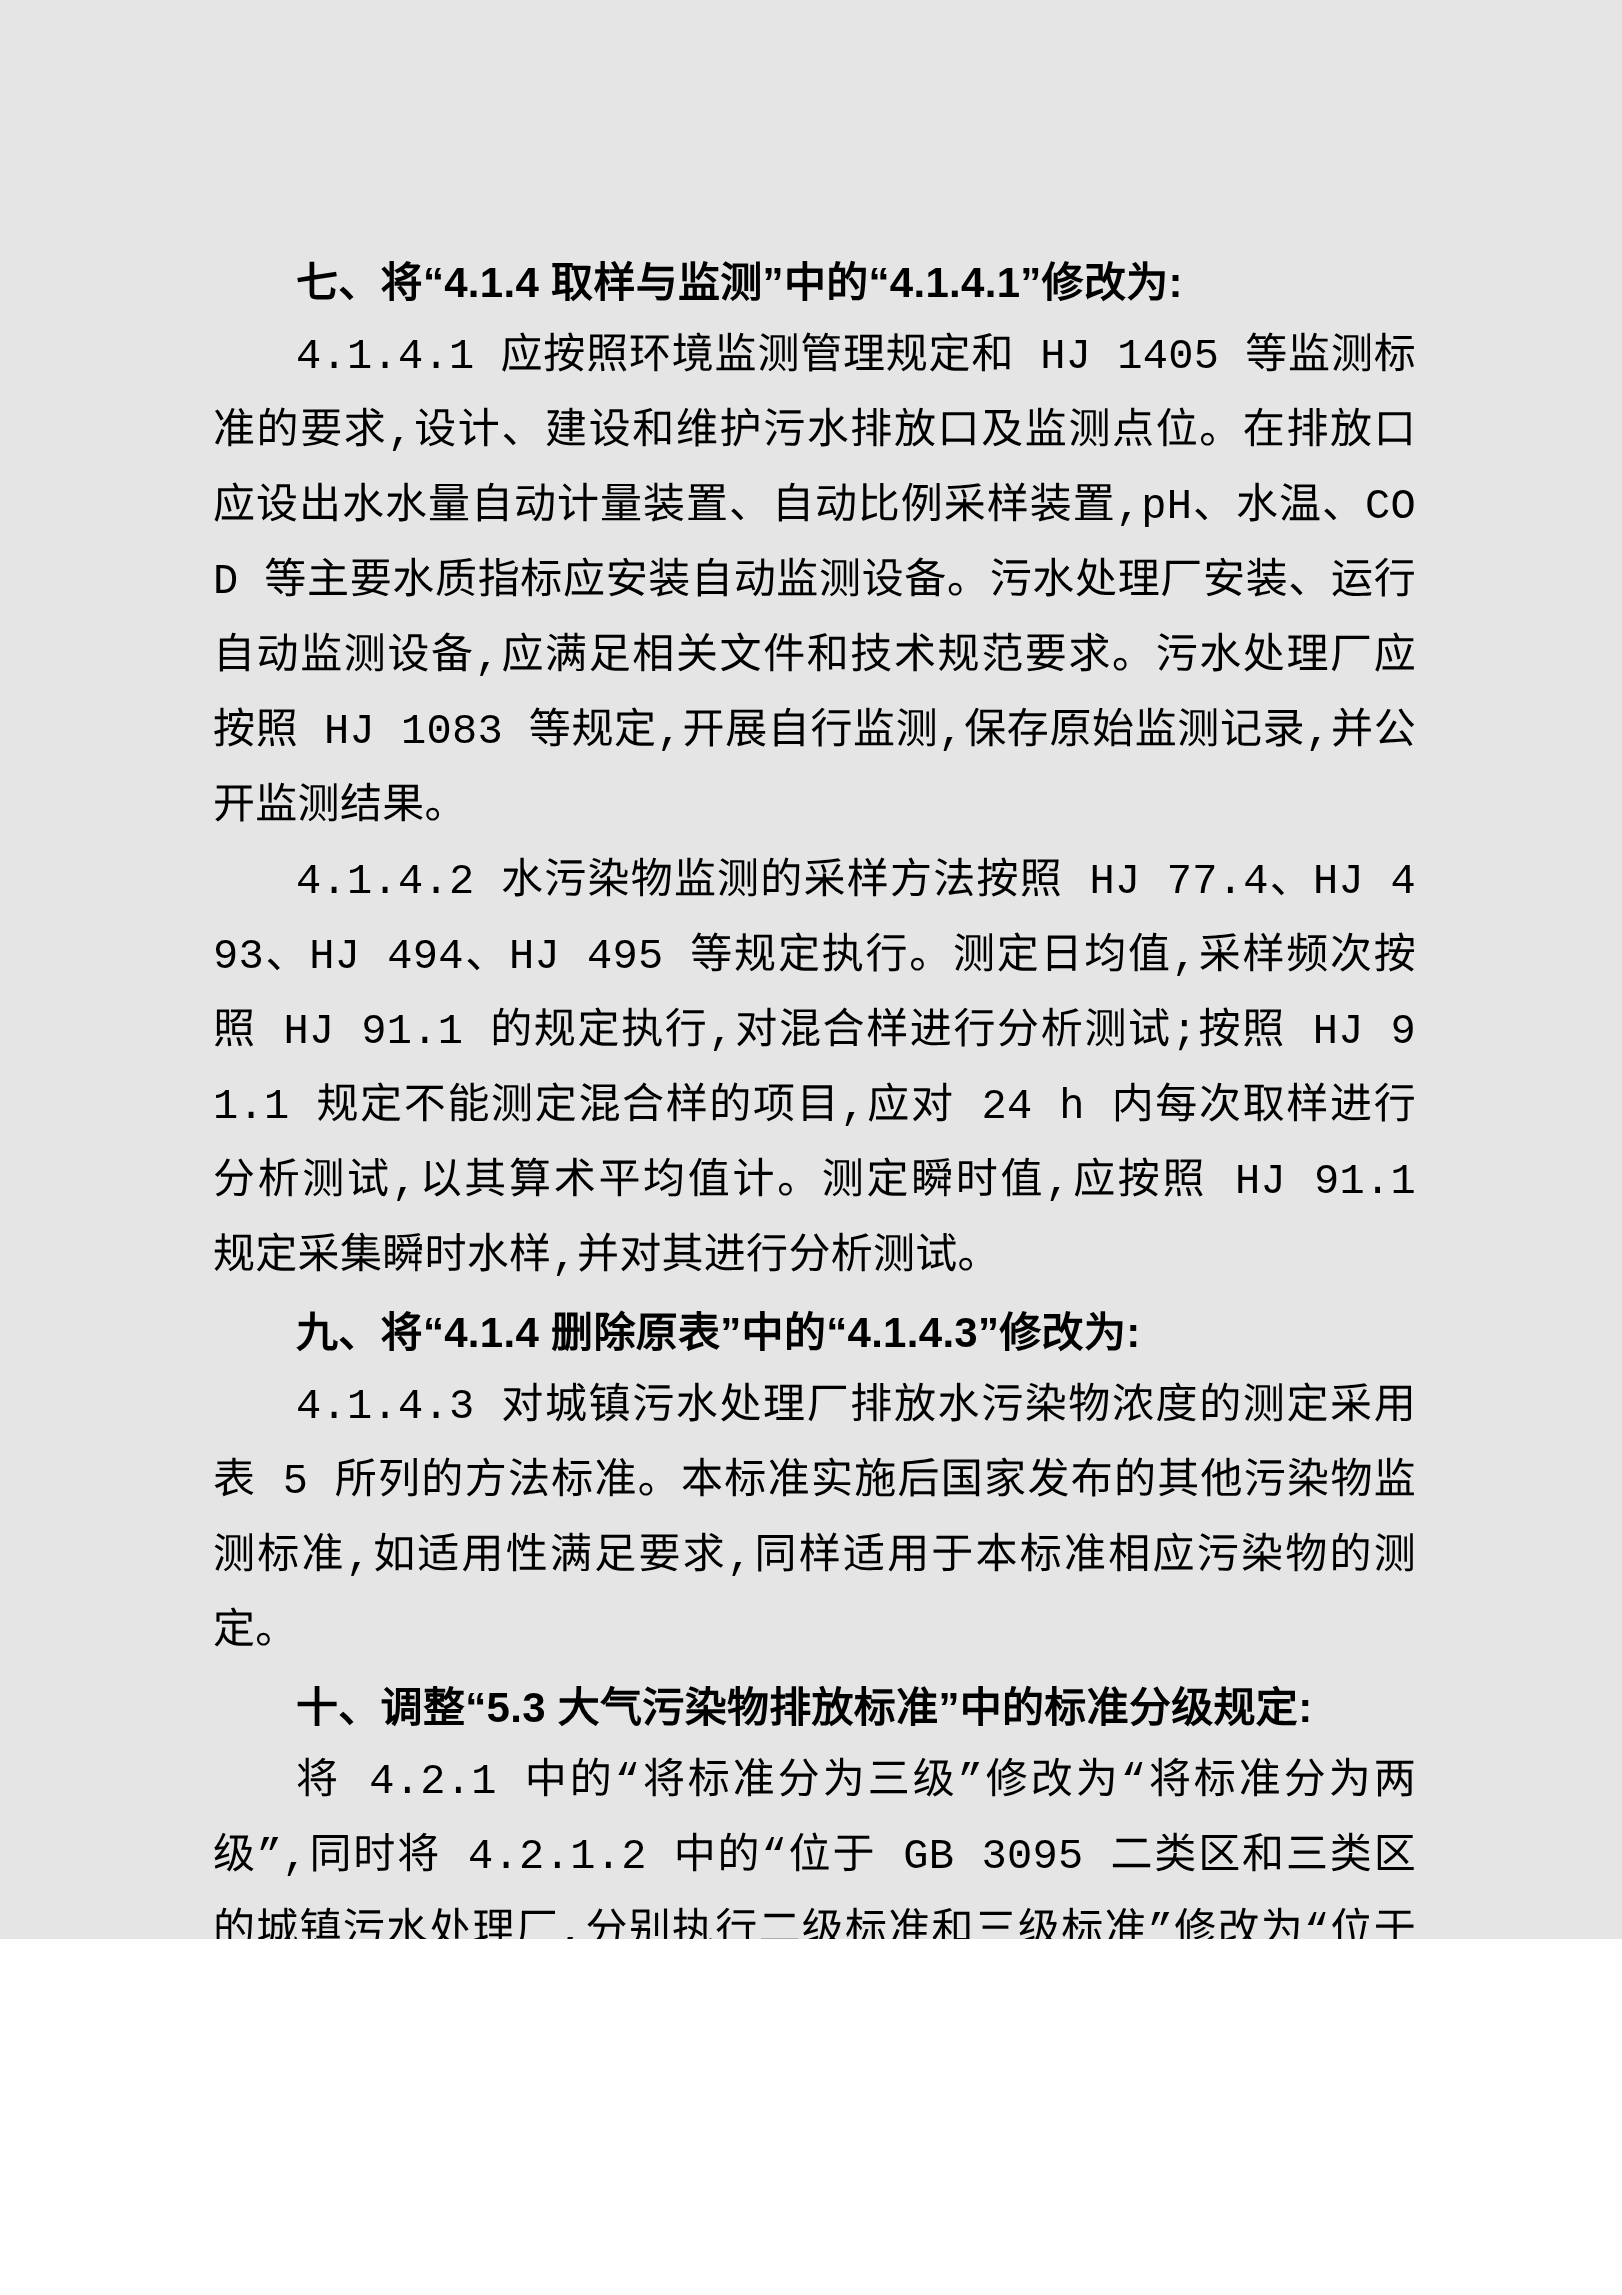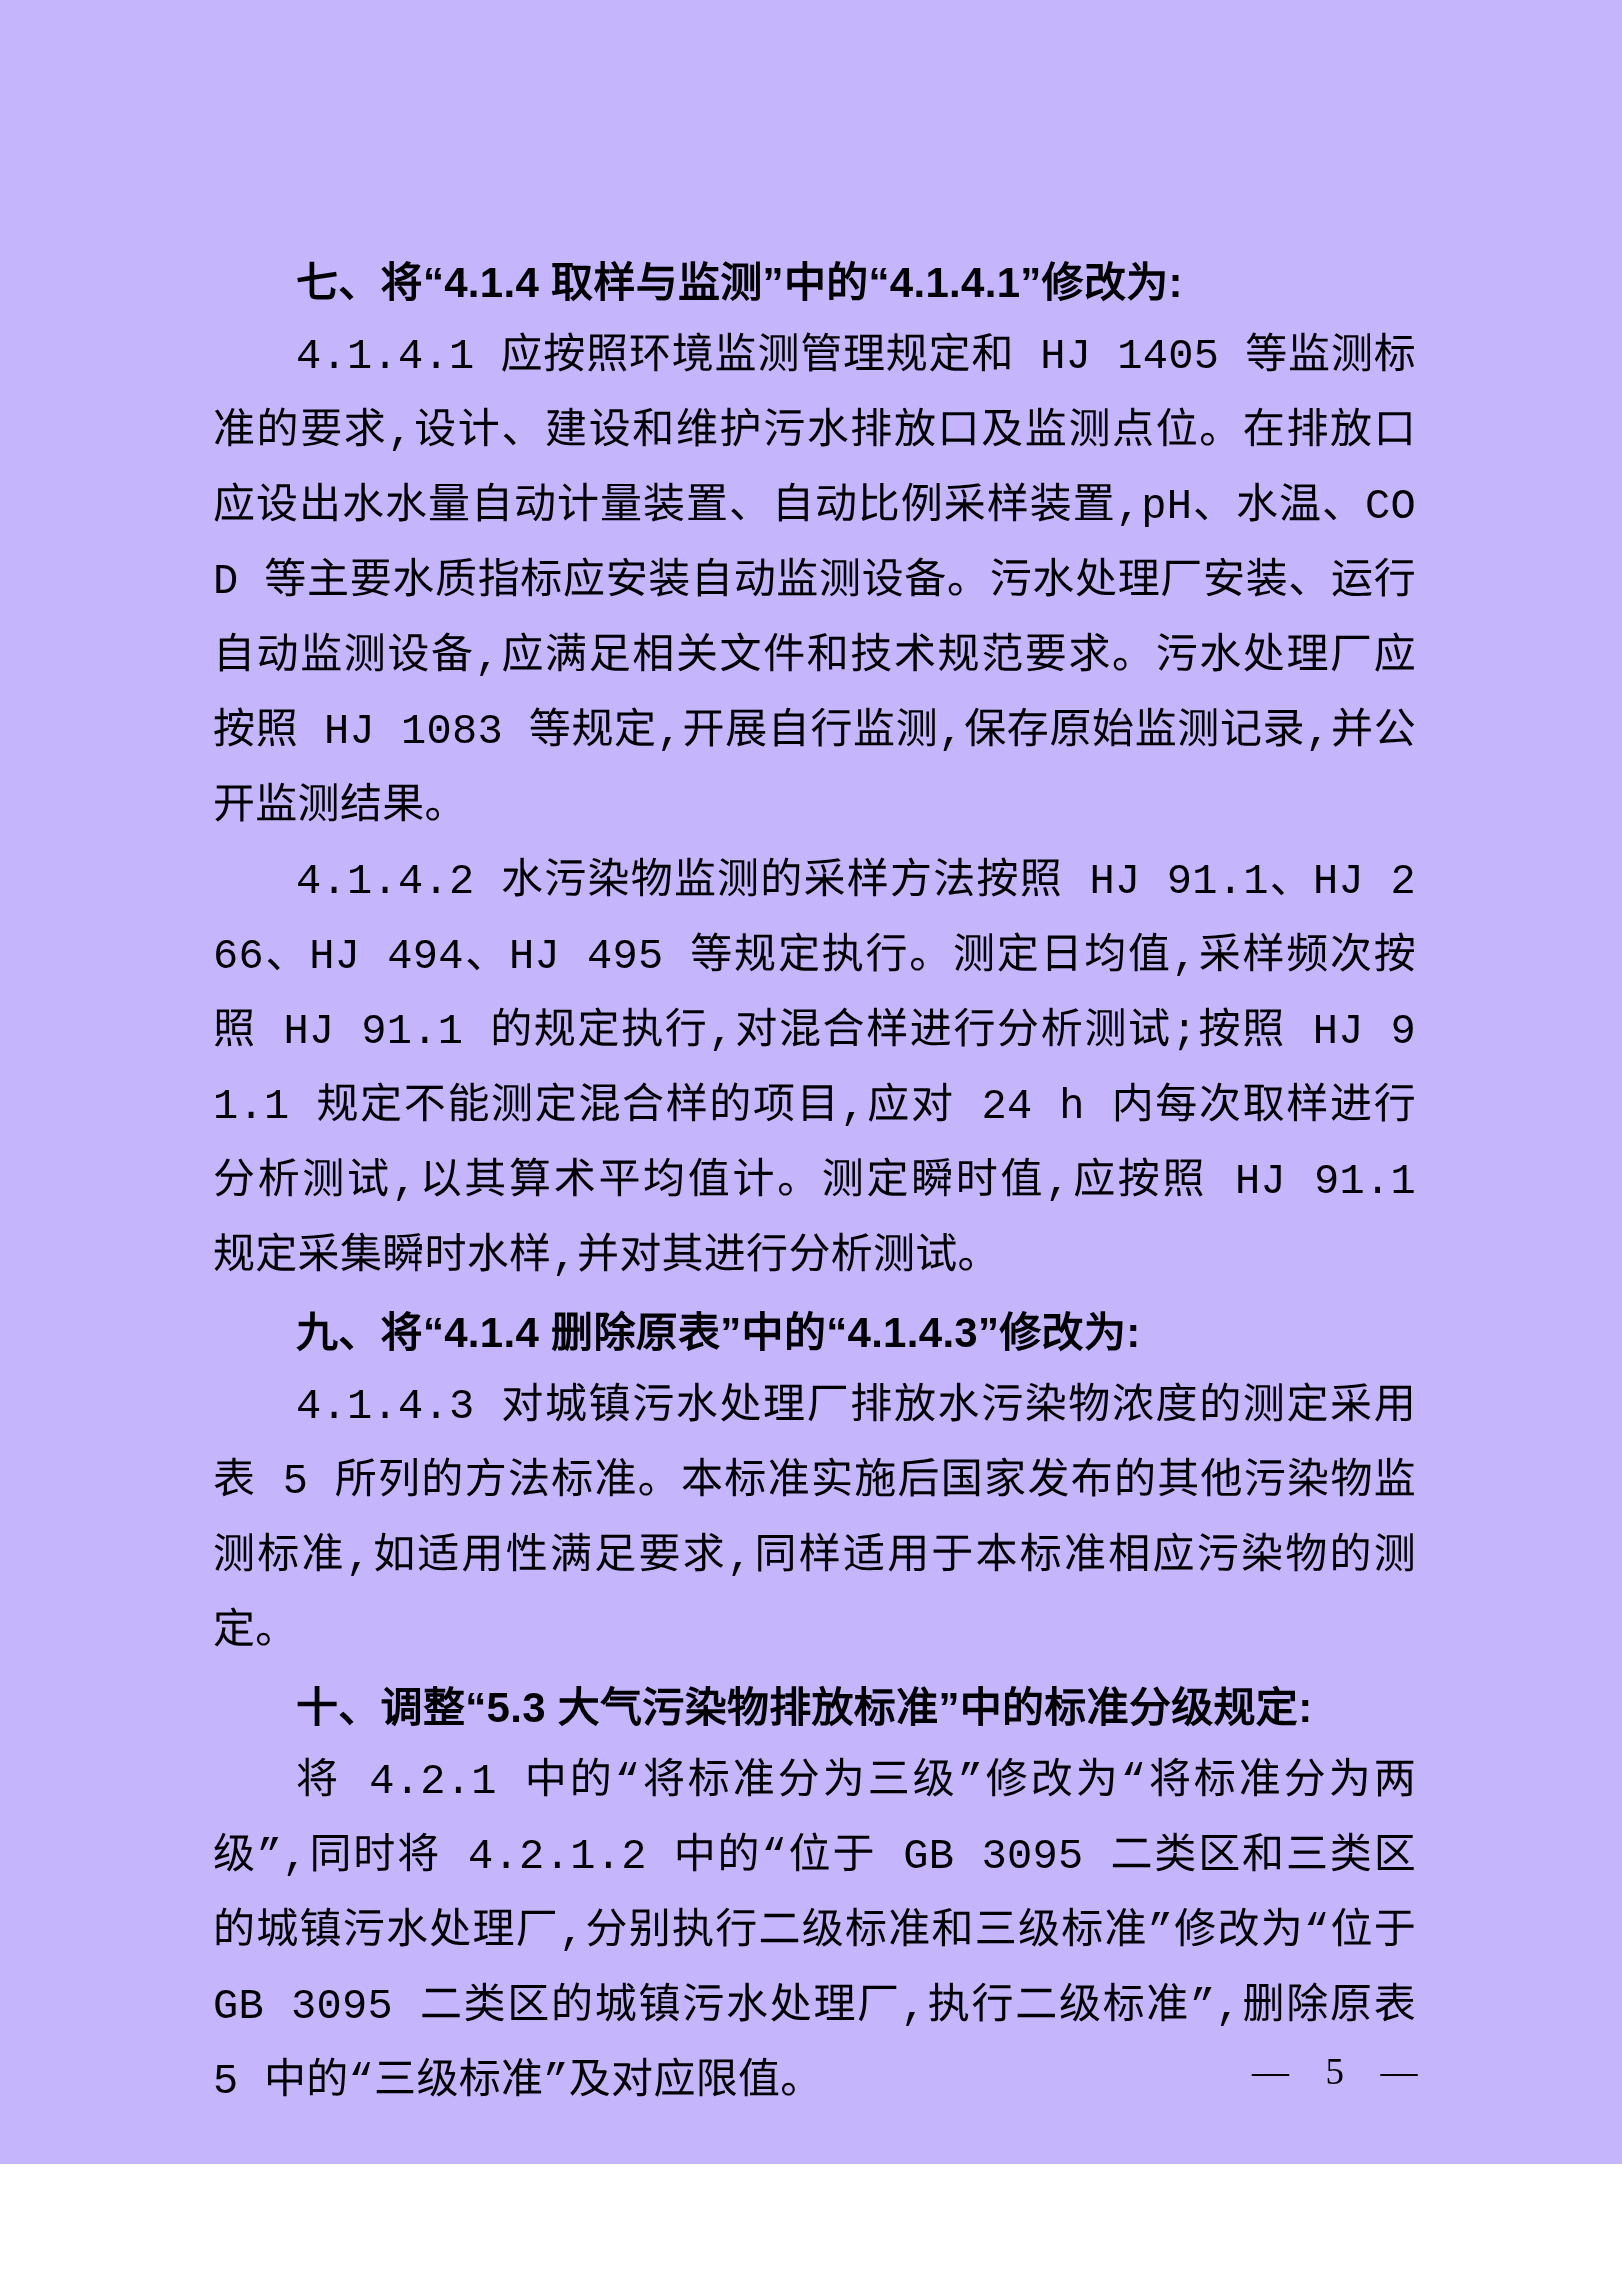--- a/index.html
+++ b/index.html
@@ -8,22 +8,22 @@
     padding: 0;
     background: #ffffff;
   }
   body {
     font-family: "Liberation Serif", "DejaVu Serif", serif;
     color: #000000;
   }
   .page {
     position: relative;
     width: 1623px;
-    height: 2164px;
-    background: #c4b5fd;
+    height: 1939px;
+    background: #e5e5e5;
     box-sizing: border-box;
     overflow: hidden;
   }
   .content {
     position: absolute;
     left: 213px;
     top: 245px;
     width: 1203px;
   }
   .para {
@@ -73,21 +73,21 @@
     white-space: nowrap;
   }
 </style>
 </head>
 <body>
 
 <div class="page">
   <div class="content" id="content-root">
       <p class="heading">七、将“4.1.4 取样与监测”中的“4.1.4.1”修改为:</p>
       <p class="para body">4.1.4.1 应按照环境监测管理规定和 HJ 1405 等监测标准的要求,设计、建设和维护污水排放口及监测点位。在排放口应设出水水量自动计量装置、自动比例采样装置,pH、水温、COD 等主要水质指标应安装自动监测设备。污水处理厂安装、运行自动监测设备,应满足相关文件和技术规范要求。污水处理厂应按照 HJ 1083 等规定,开展自行监测,保存原始监测记录,并公开监测结果。</p>
-      <p class="para body">4.1.4.2 水污染物监测的采样方法按照 HJ 91.1、HJ 266、HJ 494、HJ 495 等规定执行。测定日均值,采样频次按照 HJ 91.1 的规定执行,对混合样进行分析测试;按照 HJ 91.1 规定不能测定混合样的项目,应对 24 h 内每次取样进行分析测试,以其算术平均值计。测定瞬时值,应按照 HJ 91.1 规定采集瞬时水样,并对其进行分析测试。</p>
+      <p class="para body">4.1.4.2 水污染物监测的采样方法按照 HJ 77.4、HJ 493、HJ 494、HJ 495 等规定执行。测定日均值,采样频次按照 HJ 91.1 的规定执行,对混合样进行分析测试;按照 HJ 91.1 规定不能测定混合样的项目,应对 24 h 内每次取样进行分析测试,以其算术平均值计。测定瞬时值,应按照 HJ 91.1 规定采集瞬时水样,并对其进行分析测试。</p>
       <p class="heading">九、将“4.1.4 删除原表”中的“4.1.4.3”修改为:</p>
       <p class="para body">4.1.4.3 对城镇污水处理厂排放水污染物浓度的测定采用表 5 所列的方法标准。本标准实施后国家发布的其他污染物监测标准,如适用性满足要求,同样适用于本标准相应污染物的测定。</p>
       <p class="heading">十、调整“5.3 大气污染物排放标准”中的标准分级规定:</p>
       <p class="para body">将 4.2.1 中的“将标准分为三级”修改为“将标准分为两级”,同时将 4.2.1.2 中的“位于 GB 3095 二类区和三类区的城镇污水处理厂,分别执行二级标准和三级标准”修改为“位于 GB 3095 二类区的城镇污水处理厂,执行二级标准”,删除原表 5 中的“三级标准”及对应限值。</p>
     </div>
 
   <div class="footer">
     <div class="footer-inner">
       <span class="dash">—</span>
       <span class="pagenum">5</span>

